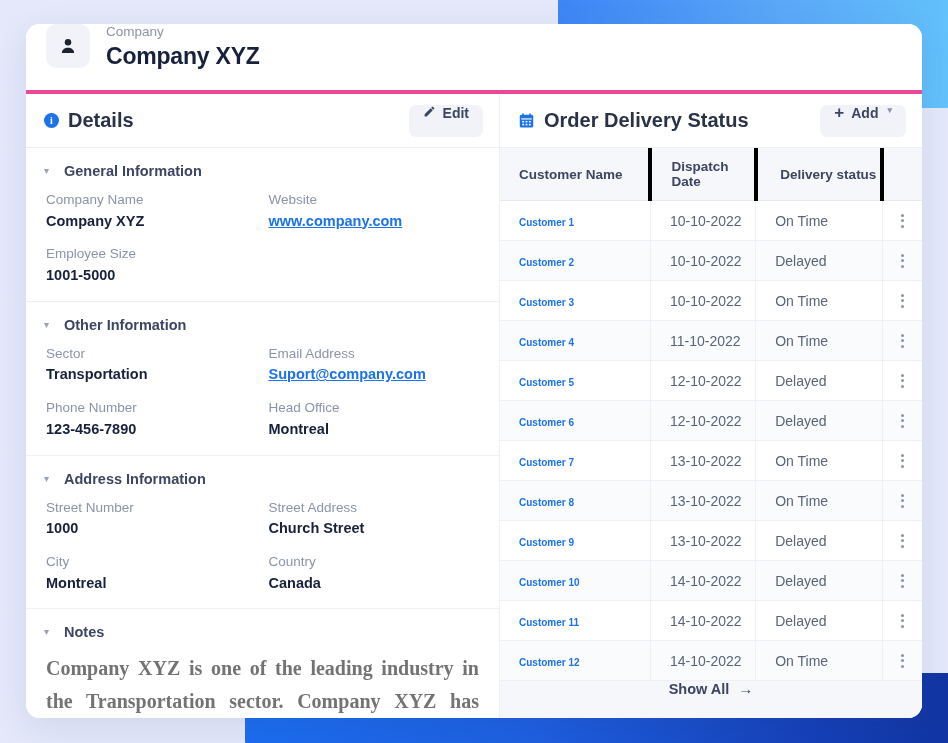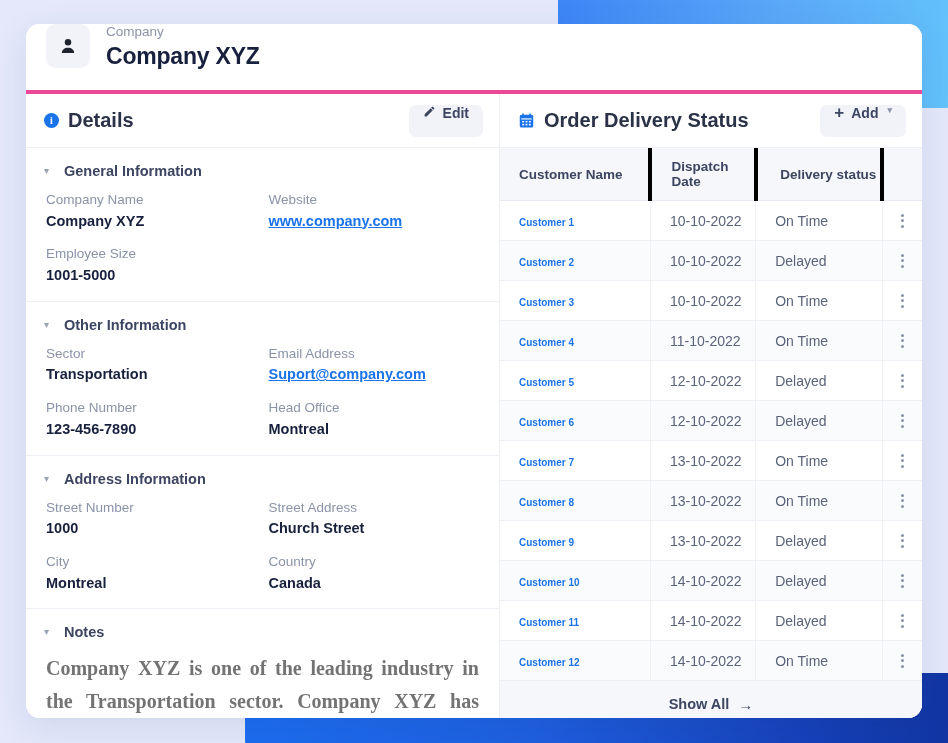--- a/index.html
+++ b/index.html
@@ -297,21 +297,21 @@
     border-radius: 50%;
     display: block;
   }
   td.menu-cell { padding-left: 0; text-align: center; }
   td.menu-cell .kebab { margin: 0 auto; }
 
   .show-all {
     flex: 1 1 auto;
     background: #f6f7fb;
     display: flex;
-    align-items: center;
+    align-items: flex-start;
     justify-content: center;
     gap: 9px;
     cursor: pointer;
     min-height: 46px;
   }
   .show-all-label {
     font-size: 14.5px;
     font-weight: bold;
     color: #3c4561;
   }

